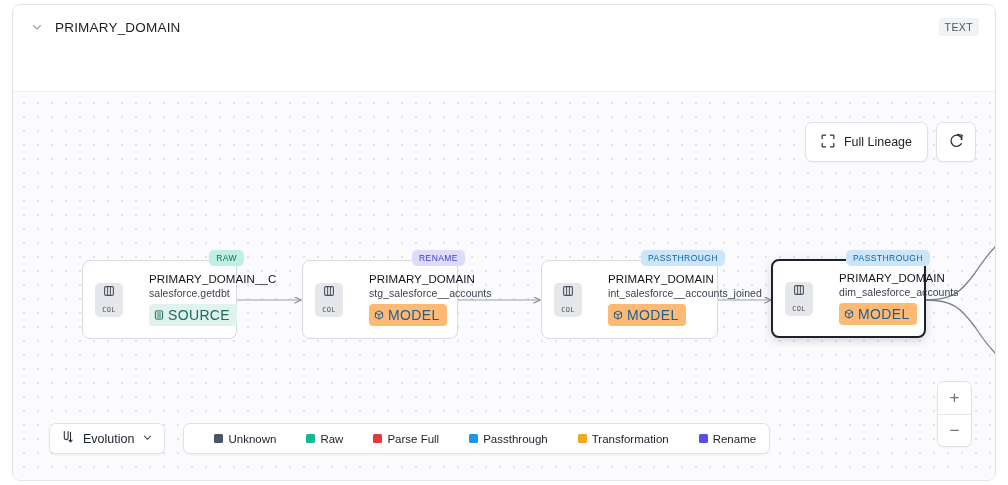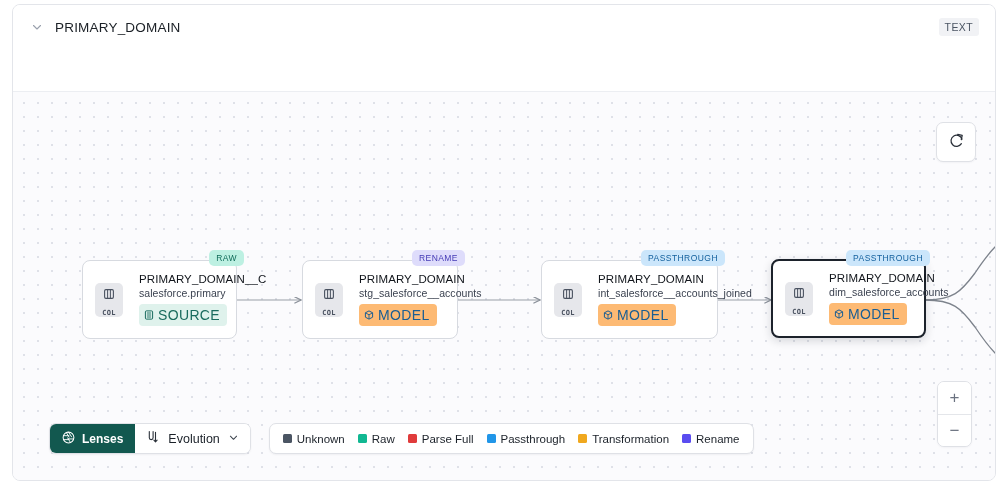--- a/index.html
+++ b/index.html
@@ -177,33 +177,32 @@
   }
   .node.selected {
     border: 2px solid #1c222b;
     box-shadow: 0 3px 10px rgba(16,24,40,.16);
   }
   .node-icon {
     width: 28px; height: 34px;
     background: #e6e7eb;
     border-radius: 5px;
     display: flex; flex-direction: column;
-    align-items: center; justify-content: flex-end;
+    align-items: center; justify-content: center;
     gap: 9px;
     flex: none;
-    font-weight: bold;
   }
   .node-icon .lbl {
     font-size: 7px;
     color: #4a5260;
     letter-spacing: .3px;
     font-family: "DejaVu Sans Mono", "Liberation Mono", monospace;
   }
   .node-body {
-    margin-left: 16px;
+    margin-left: 26px;
     display: flex; flex-direction: column;
     gap: 2px;
   }
   .node-col {
     font-size: 11.5px;
     color: #11151b;
     letter-spacing: .1px;
   }
   .node-table {
     font-size: 10.5px;
@@ -277,20 +276,21 @@
     border: 1px solid #dfe1e6;
     border-radius: 7px;
     display: flex; align-items: center; gap: 13px;
     padding: 0 13px;
     box-shadow: 0 1px 2px rgba(16,24,40,.05);
   }
   .legend-item {
     display: flex; align-items: center; gap: 5px;
     font-size: 11.5px;
     color: #1b2129;
+    margin-left: 17px;
   }
   .swatch { width: 9px; height: 9px; border-radius: 1.5px; flex:none; }
 </style>
 </head>
 <body>
 
 <div class="page">
   <div class="card">
 
     <div class="header">
@@ -304,20 +304,28 @@
       </div>
 
       <div class="type-badge">TEXT</div>
 
 
     </div>
 
     <div class="canvas">
 
       <div class="canvas-topright">
+        <div class="btn-full-lineage">
+          <span>
+            <svg width="14" height="14" viewBox="0 0 14 14" fill="none">
+              <path d="M1.2 4.6V1.8a.6.6 0 0 1 .6-.6h2.8M9.4 1.2h2.8a.6.6 0 0 1 .6.6v2.8M12.8 9.4v2.8a.6.6 0 0 1-.6.6H9.4M4.6 12.8H1.8a.6.6 0 0 1-.6-.6V9.4" stroke="#2a3039" stroke-width="1.2" stroke-linecap="round"></path>
+            </svg>
+          </span>
+          <span>Full Lineage</span>
+        </div>
         <div class="btn-refresh">
           <span>
             <svg width="17" height="17" viewBox="0 0 17 17" fill="none">
               <path d="M14 7.2a5.6 5.6 0 1 0-.6 4.5" stroke="#2a3039" stroke-width="1.25" stroke-linecap="round"></path>
               <path d="M9.7 2.3 14.2 3.3 13.3 7.6" stroke="#2a3039" stroke-width="1.25" stroke-linecap="round" stroke-linejoin="round" fill="none"></path>
             </svg>
           </span>
         </div>
       </div>
 
@@ -350,21 +358,21 @@
           <div class="node-icon">
             <svg width="12" height="12" viewBox="0 0 12 12" fill="none">
               <rect x="1.6" y="1.6" width="8.8" height="8.8" rx="1.3" stroke="#4a5260" stroke-width="1.1"></rect>
               <line x1="4.6" y1="1.9" x2="4.6" y2="10.1" stroke="#4a5260" stroke-width="1"></line>
               <line x1="7.4" y1="1.9" x2="7.4" y2="10.1" stroke="#4a5260" stroke-width="1"></line>
             </svg>
             <span class="lbl">COL</span>
           </div>
           <div class="node-body">
             <div class="node-col">PRIMARY_DOMAIN__C</div>
-            <div class="node-table">salesforce.primary</div>
+            <div class="node-table">salesforce.getdbt</div>
             <div class="pill source">
               <span>
                 <svg width="10" height="10" viewBox="0 0 10 10" fill="none">
                   <rect x="1.4" y="0.9" width="7.2" height="8.2" rx="1" stroke="#186b5d" stroke-width="1"></rect>
                   <line x1="2.9" y1="3" x2="7.1" y2="3" stroke="#186b5d" stroke-width="0.9"></line>
                   <line x1="2.9" y1="5" x2="7.1" y2="5" stroke="#186b5d" stroke-width="0.9"></line>
                   <line x1="2.9" y1="7" x2="7.1" y2="7" stroke="#186b5d" stroke-width="0.9"></line>
                 </svg>
               </span>
               <span>SOURCE</span>
@@ -444,29 +452,20 @@
               </span>
               <span>MODEL</span>
             </div>
           </div>
         </div>
 
       </div>
 
       <div class="bottom-bar">
         <div class="lens-group">
-          <div class="lens-btn">
-            <span>
-              <svg width="13" height="13" viewBox="0 0 14 14" fill="none">
-                <circle cx="7" cy="7" r="5.8" stroke="#ffffff" stroke-width="1.1"></circle>
-                <path d="M7 1.2 10.3 6.3M12.5 8.6 6.6 8.5M9.2 12.6 6.2 7.4M1.5 9.3 7.4 9.3M1.6 5 7.5 5.1M4.6 1.5 7.6 6.6" stroke="#ffffff" stroke-width="1" stroke-linecap="round"></path>
-              </svg>
-            </span>
-            <span>Lenses</span>
-          </div>
           <div class="evolution-btn">
             <span>
               <svg width="14" height="14" viewBox="0 0 14 14" fill="none">
                 <path d="M3.3 1.5v6.2a1.9 1.9 0 0 0 3.8 0V1.5" stroke="#2a3039" stroke-width="1.1" stroke-linecap="round"></path>
                 <path d="M9.5 2.3v9.4M7.9 10.1l1.6 1.8 1.6-1.8" stroke="#2a3039" stroke-width="1.1" stroke-linecap="round" stroke-linejoin="round" fill="none"></path>
               </svg>
             </span>
             <span>Evolution</span>
             <span>
               <svg width="11" height="11" viewBox="0 0 12 12" fill="none">

